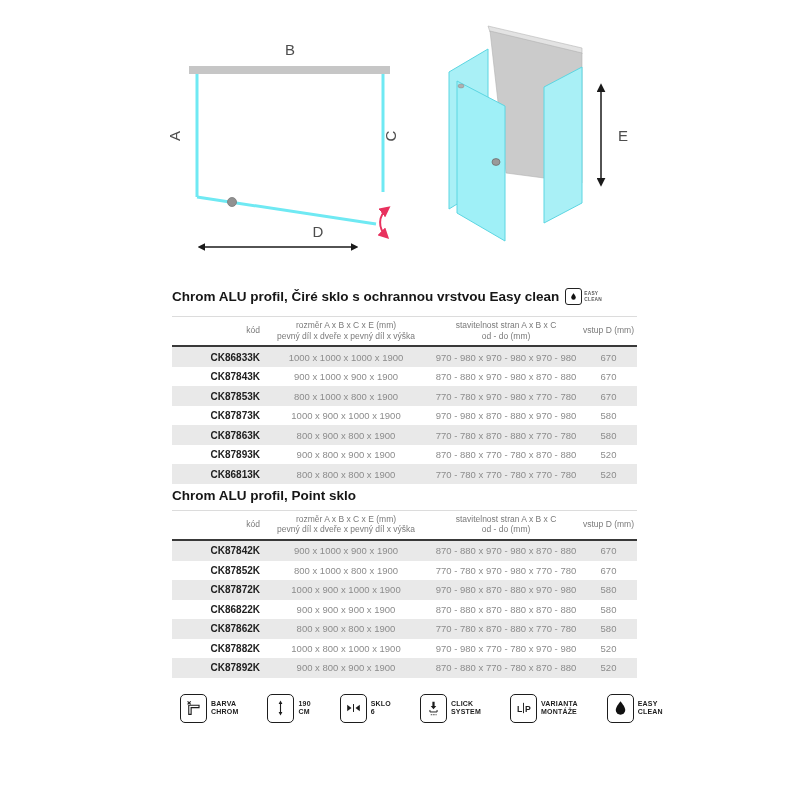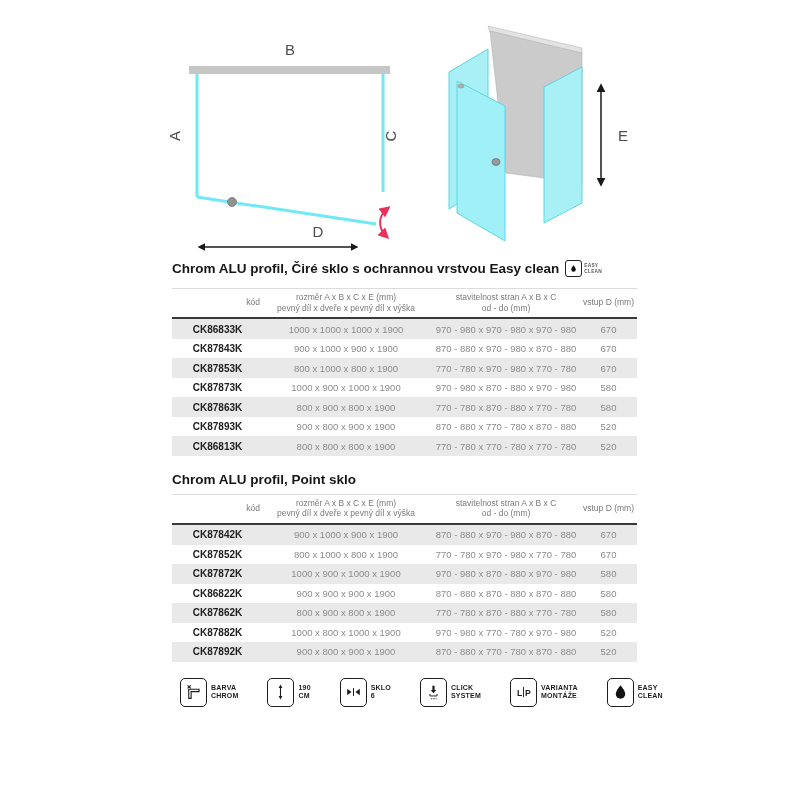--- a/index.html
+++ b/index.html
@@ -5,41 +5,41 @@
   html,body{margin:0;padding:0;}
   body{width:800px;height:800px;background:#ffffff;font-family:"Liberation Sans",sans-serif;position:relative;overflow:hidden;}
   #page{position:absolute;inset:0;background:#fff;}
 
   
   #diagram-plan{position:absolute;left:140px;top:18px;width:300px;height:240px;}
   #diagram-iso{position:absolute;left:428px;top:12px;width:260px;height:250px;}
   .diag-label{font-size:15px;fill:#4d4d4d;}
 
   
-  #content{position:absolute;left:172px;top:260px;width:465px;}
+  #content{position:absolute;left:172px;top:288px;width:465px;}
 
   .h-title{font-size:13.5px;font-weight:bold;color:#161616;line-height:15px;display:flex;align-items:center;gap:6px;}
-  .h-title.second{margin-top:16px;}
+  .h-title.second{margin-top:4px;}
 
   .badge{display:inline-flex;align-items:center;gap:2px;}
   .badge-box{width:15px;height:15px;border:1.3px solid #222;border-radius:3px;display:inline-flex;align-items:center;justify-content:center;}
   .badge-box svg{width:9px;height:9px;display:block;}
   .badge-text span{display:block;font-size:4.8px;font-weight:700;color:#5c5c5c;line-height:1.1;letter-spacing:.2px;}
 
   table.spec-table{border-collapse:collapse;table-layout:fixed;width:465px;margin-top:11px;}
   table.spec-table.second{margin-top:7px;}
   .spec-table thead th{font-weight:normal;font-size:8.5px;color:#7a7a7a;line-height:1.25;padding:3px 0 4px;border-top:1px solid #dcdcdc;border-bottom:2px solid #393939;vertical-align:middle;text-align:center;}
   .spec-table thead th.c-code{text-align:right;padding-left:3px;}
   .spec-table thead th span{display:block;}
   .spec-table col.w-code{width:88px;}
   .spec-table col.w-size{width:172px;}
   .spec-table col.w-adj{width:148px;}
   .spec-table col.w-entry{width:57px;}
   .spec-table tbody td{height:19.5px;font-size:9.5px;color:#8c8c8c;text-align:center;padding:0;white-space:nowrap;}
-  .spec-table tbody td.code{text-align:center;padding-left:3px;font-weight:bold;color:#202020;font-size:10px;}
+  .spec-table tbody td.code{text-align:right;padding-left:3px;font-weight:bold;color:#202020;font-size:10px;}
   .spec-table tbody tr:nth-child(odd){background:#e9e9e9;}
 
   
   #footer-icons{display:flex;align-items:center;gap:29px;margin-top:16px;padding-left:8px;}
   .feature{display:flex;align-items:center;gap:4px;}
   .feature-box{width:25px;height:27px;border:1.6px solid #1d1d1d;border-radius:5px;display:flex;align-items:center;justify-content:center;flex:0 0 auto;}
   .feature-box svg{width:19px;height:20px;display:block;}
   .feature-label span{display:block;font-size:7px;font-weight:700;color:#1d1d1d;line-height:1.15;letter-spacing:.2px;}
 </style>
 </head>

